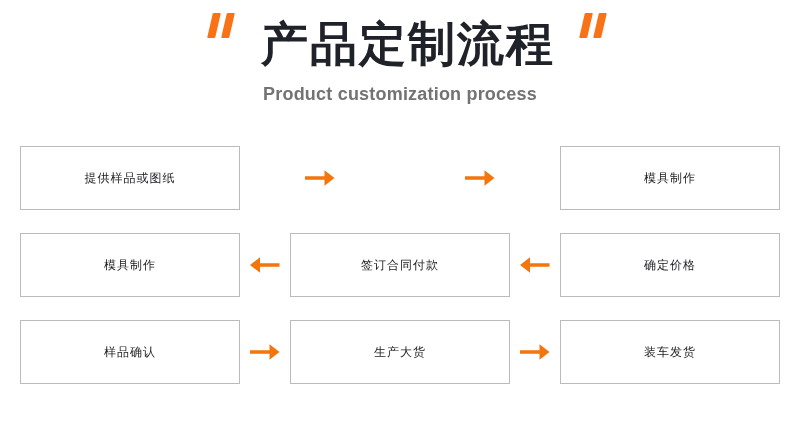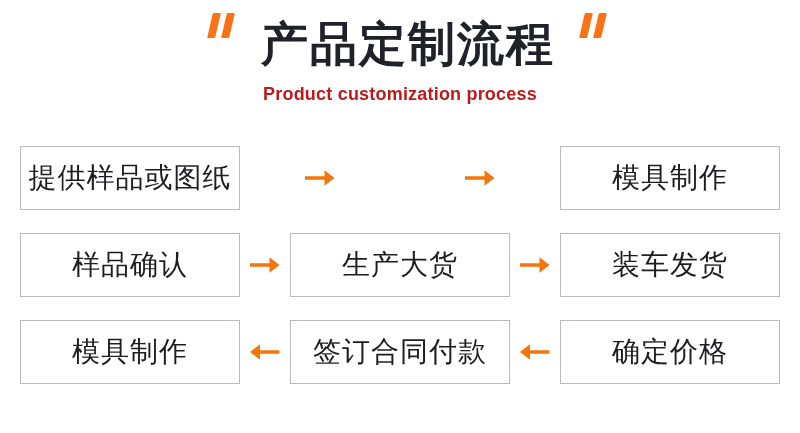--- a/index.html
+++ b/index.html
@@ -76,21 +76,21 @@
   }
 
   .sub-title {
     position: absolute;
     left: 0;
     top: 84px;
     width: 800px;
     text-align: center;
     font-size: 18px;
     font-weight: bold;
-    color: #b91c1c;
+    color: #737373;
     letter-spacing: 0.2px;
     white-space: nowrap;
   }
 
   
   .flow {
     position: absolute;
     left: 20px;
     top: 145px;
     width: 760px;
@@ -110,21 +110,21 @@
     box-sizing: border-box;
     border: 1px solid #b9bbc1;
     background: #ffffff;
     display: flex;
     align-items: center;
     justify-content: center;
     flex: 0 0 auto;
   }
 
   .step-label {
-    font-size: 28px;
+    font-size: 12px;
     color: #1d1d22;
     letter-spacing: 1px;
     line-height: 1;
     white-space: nowrap;
     font-family: "Liberation Sans", "DejaVu Sans", sans-serif;
   }
 
   .arrow-cell {
     flex: 1 1 auto;
     display: flex;
@@ -167,56 +167,56 @@
           <path d="M0 9.2 H19.5 V3.2 L29.5 11 L19.5 18.8 V12.8 H0 Z" fill="#f4750c"></path>
         </svg>
       </div>
       <div class="step-box">
         <span class="step-label">模具制作</span>
       </div>
     </div>
 
     <div class="flow-row">
       <div class="step-box">
+        <span class="step-label">模具制作</span>
+      </div>
+      <div class="arrow-cell">
+        <svg class="arrow-svg" width="30" height="22" viewBox="0 0 30 22">
+          <path d="M29.5 9.2 H10 V3.2 L0 11 L10 18.8 V12.8 H29.5 Z" fill="#f4750c"></path>
+        </svg>
+      </div>
+      <div class="step-box">
+        <span class="step-label">签订合同付款</span>
+      </div>
+      <div class="arrow-cell">
+        <svg class="arrow-svg" width="30" height="22" viewBox="0 0 30 22">
+          <path d="M29.5 9.2 H10 V3.2 L0 11 L10 18.8 V12.8 H29.5 Z" fill="#f4750c"></path>
+        </svg>
+      </div>
+      <div class="step-box">
+        <span class="step-label">确定价格</span>
+      </div>
+    </div>
+
+    <div class="flow-row">
+      <div class="step-box">
         <span class="step-label">样品确认</span>
       </div>
       <div class="arrow-cell">
         <svg class="arrow-svg" width="30" height="22" viewBox="0 0 30 22">
           <path d="M0 9.2 H19.5 V3.2 L29.5 11 L19.5 18.8 V12.8 H0 Z" fill="#f4750c"></path>
         </svg>
       </div>
       <div class="step-box">
         <span class="step-label">生产大货</span>
       </div>
       <div class="arrow-cell">
         <svg class="arrow-svg" width="30" height="22" viewBox="0 0 30 22">
           <path d="M0 9.2 H19.5 V3.2 L29.5 11 L19.5 18.8 V12.8 H0 Z" fill="#f4750c"></path>
         </svg>
       </div>
       <div class="step-box">
         <span class="step-label">装车发货</span>
-      </div>
-    </div>
-
-    <div class="flow-row">
-      <div class="step-box">
-        <span class="step-label">模具制作</span>
-      </div>
-      <div class="arrow-cell">
-        <svg class="arrow-svg" width="30" height="22" viewBox="0 0 30 22">
-          <path d="M29.5 9.2 H10 V3.2 L0 11 L10 18.8 V12.8 H29.5 Z" fill="#f4750c"></path>
-        </svg>
-      </div>
-      <div class="step-box">
-        <span class="step-label">签订合同付款</span>
-      </div>
-      <div class="arrow-cell">
-        <svg class="arrow-svg" width="30" height="22" viewBox="0 0 30 22">
-          <path d="M29.5 9.2 H10 V3.2 L0 11 L10 18.8 V12.8 H29.5 Z" fill="#f4750c"></path>
-        </svg>
-      </div>
-      <div class="step-box">
-        <span class="step-label">确定价格</span>
       </div>
     </div>
 
   </div>
 </div>
 
 </body></html>

